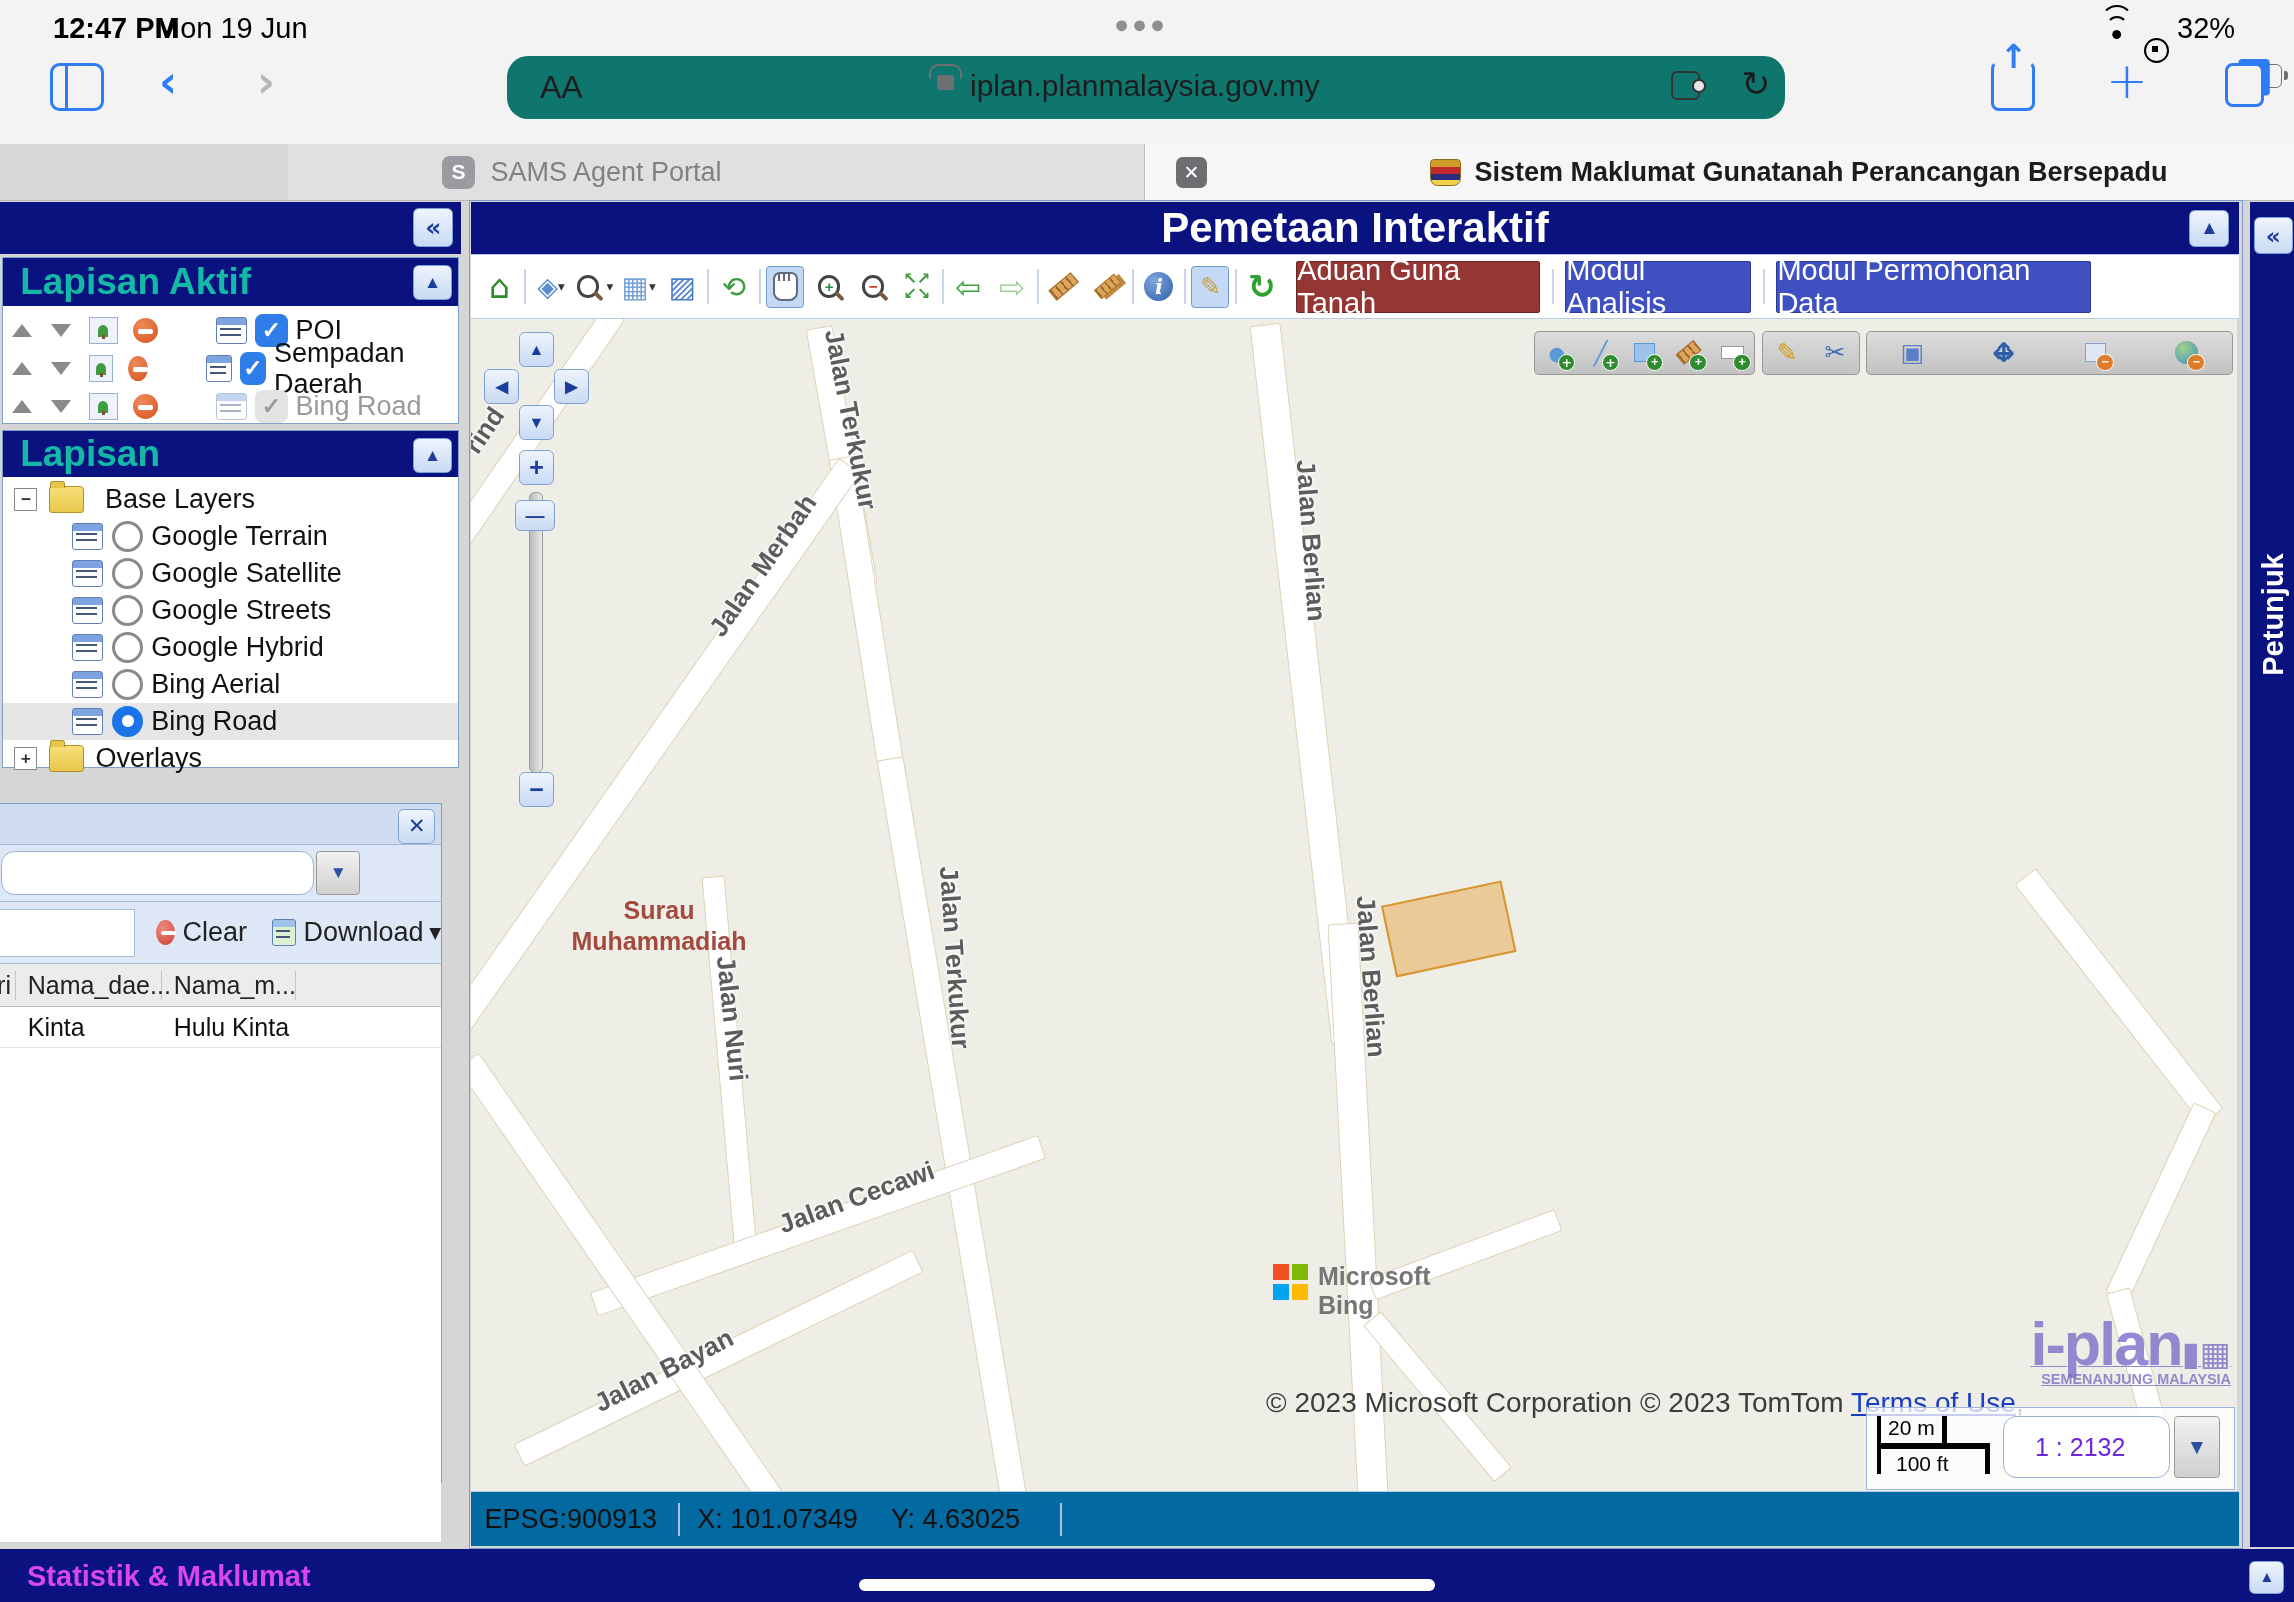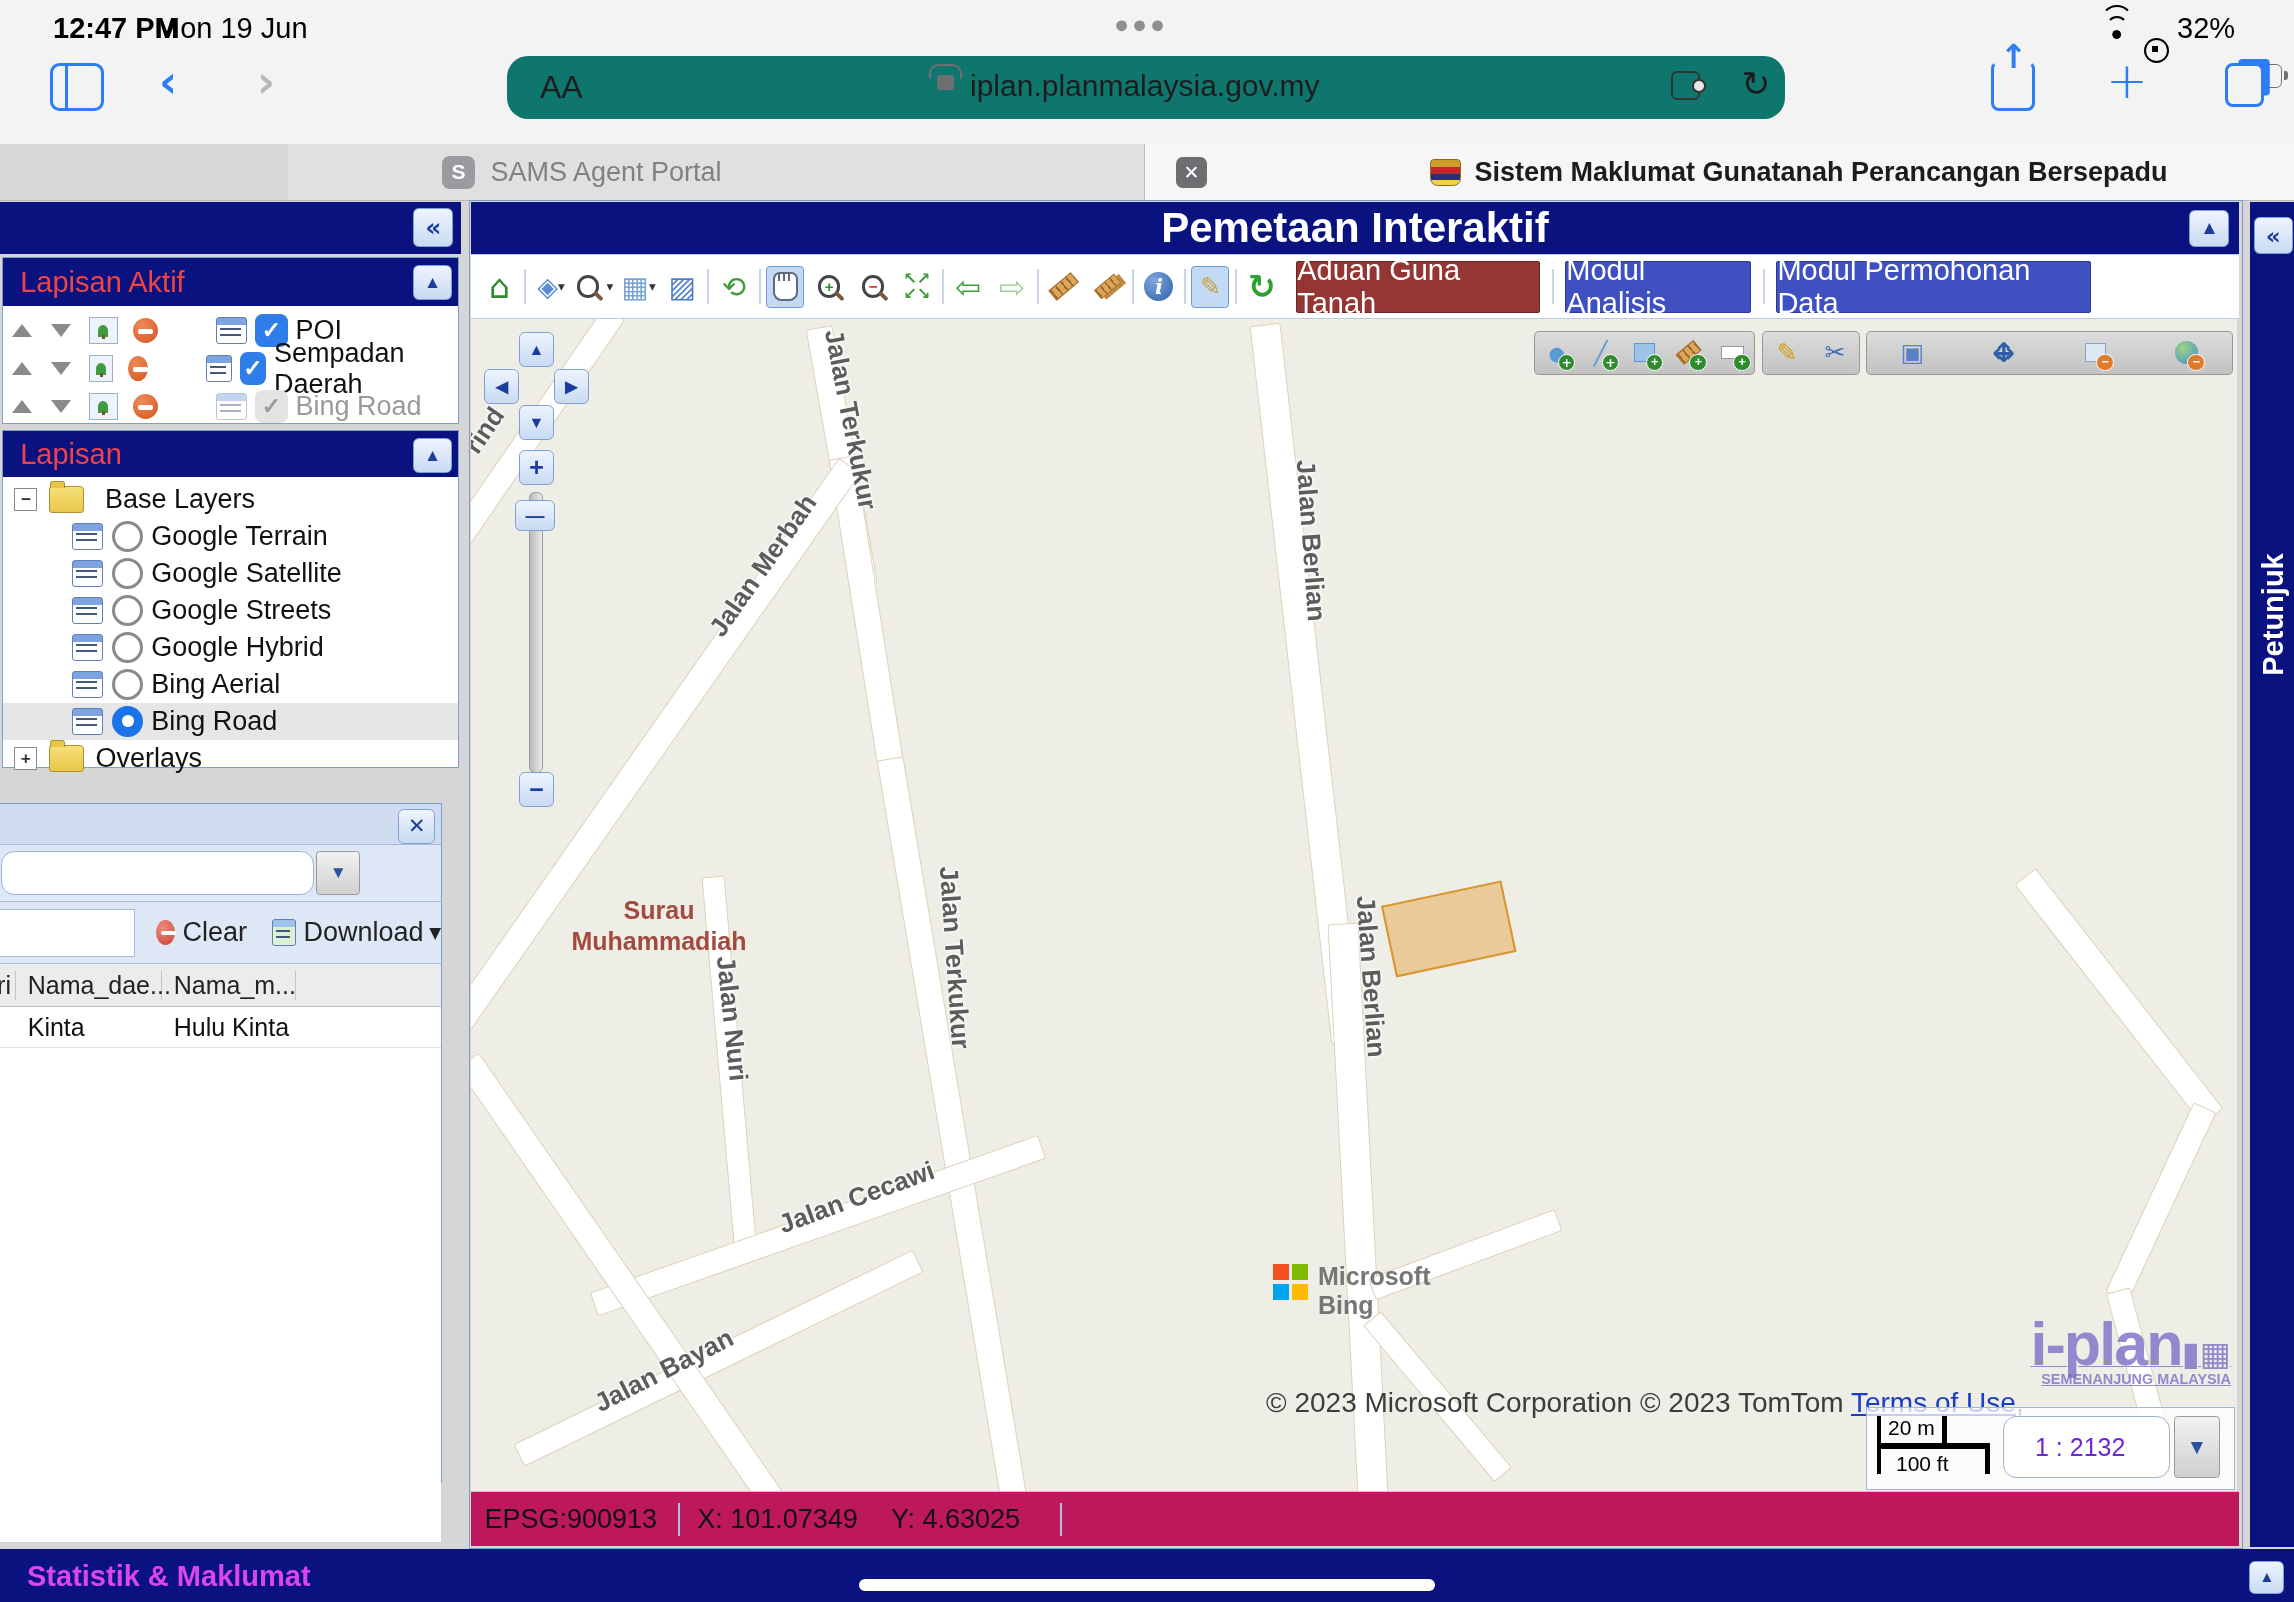--- a/index.html
+++ b/index.html
@@ -29,21 +29,21 @@
   .fav-s{width:33px;height:33px;border-radius:7.7px;background:#9a9aa0;color:#fff;font-size:21px;font-weight:700;
          display:flex;align-items:center;justify-content:center;}
   .closebox{width:31px;height:31px;border-radius:6.7px;background:#6d6d72;color:#fff;font-size:19px;
          display:flex;align-items:center;justify-content:center;}
   .arms{width:29px;height:25px;background:linear-gradient(#cf9d2c 0 30%,#c1272d 30% 55%,#2b2e7f 55% 80%,#f2d24c 80%);
         border-radius:3.8px 3.8px 7.7px 7.7px;border:1px solid #8c6d1f;}
   
   .navy{background:#0a1280;}
   .sqbtn{background:linear-gradient(#eef4fd,#c9daf3);border:1.9px solid #7da1d4;border-radius:5.8px;
          color:#1c3d9c;display:flex;align-items:center;justify-content:center;font-weight:700;}
-  .paneltitle{color:#ef4444;font-weight:400;font-size:29px;}
+  .paneltitle{color:#14b8a6;font-weight:700;font-size:37px;}
   .panel{border:1.9px solid #7fa0cc;background:#fff;}
   .treelabel{font-size:27px;color:#111;}
   .layericon{width:29px;height:25px;border:1px solid #5f7fb5;border-radius:2.9px;
      background:linear-gradient(#7da3e0 0 6.7px,#fff 6.7px) ;position:relative;}
   .layericon::after{content:"";position:absolute;left:2.9px;right:4.8px;top:9.6px;height:11.5px;
      background:repeating-linear-gradient(#46587a 0 1.9px,transparent 1.9px 5.8px);}
   .dim{opacity:.45;}
   .chk{width:33px;height:33px;border-radius:7.7px;background:#2f7de8;color:#fff;font-size:23px;font-weight:700;
        display:flex;align-items:center;justify-content:center;}
   .chk.off{background:#e4e4e4;color:#9a9a9a;}
@@ -324,21 +324,21 @@
     <div class="scalebar" style="left:118px;top:35px;width:4.8px;height:31px;"></div>
     <div class="abs" style="left:21px;top:7.7px;font-size:21px;color:#000;">20 m</div>
     <div class="abs" style="left:29px;top:44px;font-size:21px;color:#000;">100 ft</div>
     <div class="abs combo" style="left:136px;top:7.7px;width:165px;height:60px;">
       <span style="font-size:25px;color:#6d28d9;line-height:60px;margin-left:31px;">1 : 2132</span>
     </div>
     <div class="abs dropbtn" style="left:307px;top:7.7px;width:44px;height:60px;font-size:21px;">▼</div>
   </div>
 </div>
 
-<div class="abs" style="left:471px;top:1491px;width:1768px;height:54px;background:#be185d;border-top:1.9px solid #b9cae3;display:flex;align-items:center;">
+<div class="abs" style="left:471px;top:1491px;width:1768px;height:54px;background:#0369a1;border-top:1.9px solid #b9cae3;display:flex;align-items:center;">
   <span style="font-size:27px;color:#111;margin-left:13.4px;">EPSG:900913</span>
   <span class="epsgdiv" style="margin:0 17.3px 0 21px;"></span>
   <span style="font-size:27px;color:#111;">X: 101.07349</span>
   <span style="font-size:27px;color:#111;margin-left:33px;">Y: 4.63025</span>
   <span class="epsgdiv" style="margin-left:40px;"></span>
 </div>
 
 <div class="abs" style="left:469px;top:200px;width:1772px;height:1347px;border:1.9px solid #7b9cc6;pointer-events:none;"></div>
 
 <div class="abs navy" style="left:2250px;top:202px;width:44px;height:1345px;">

